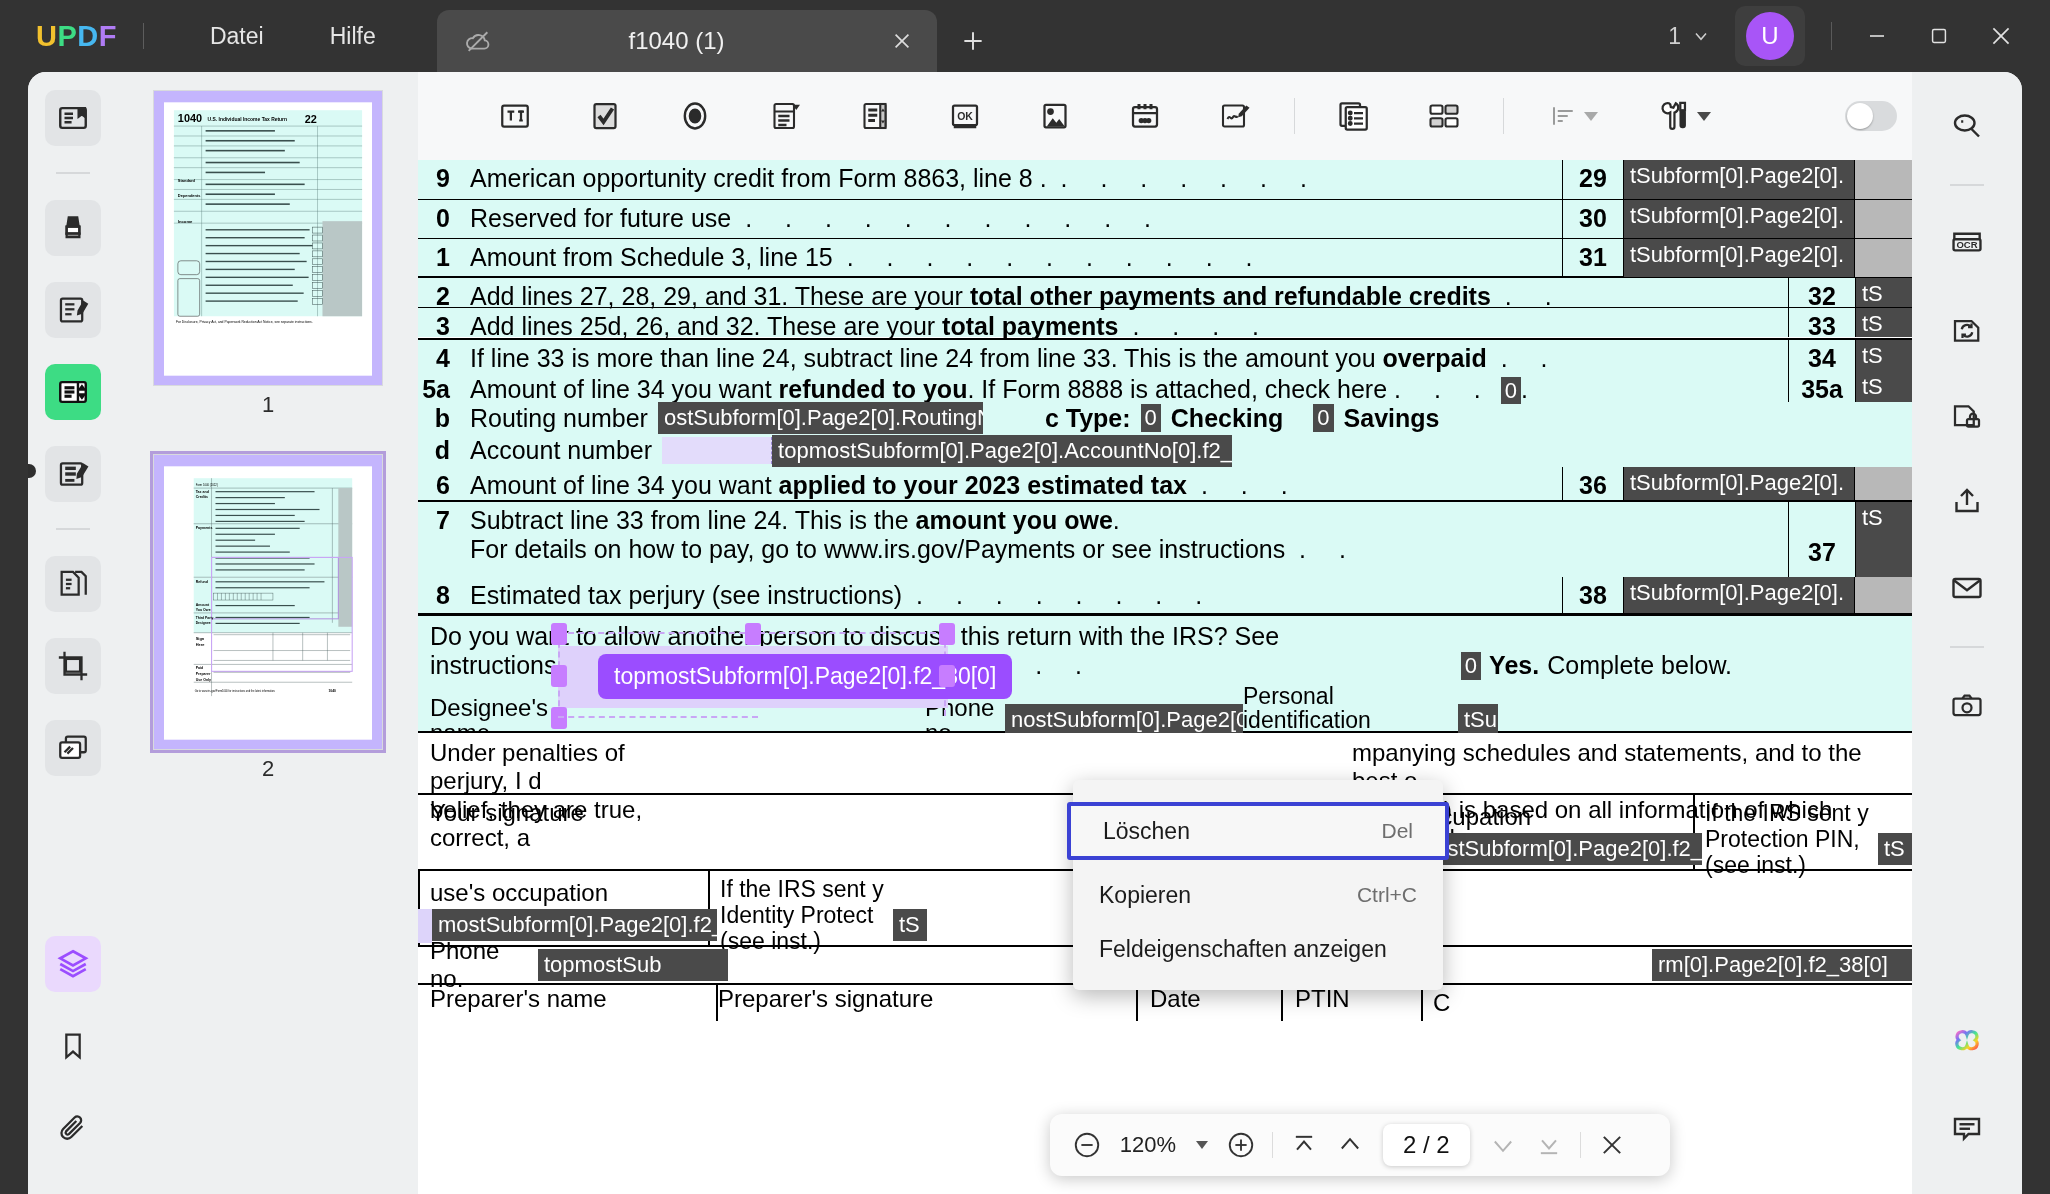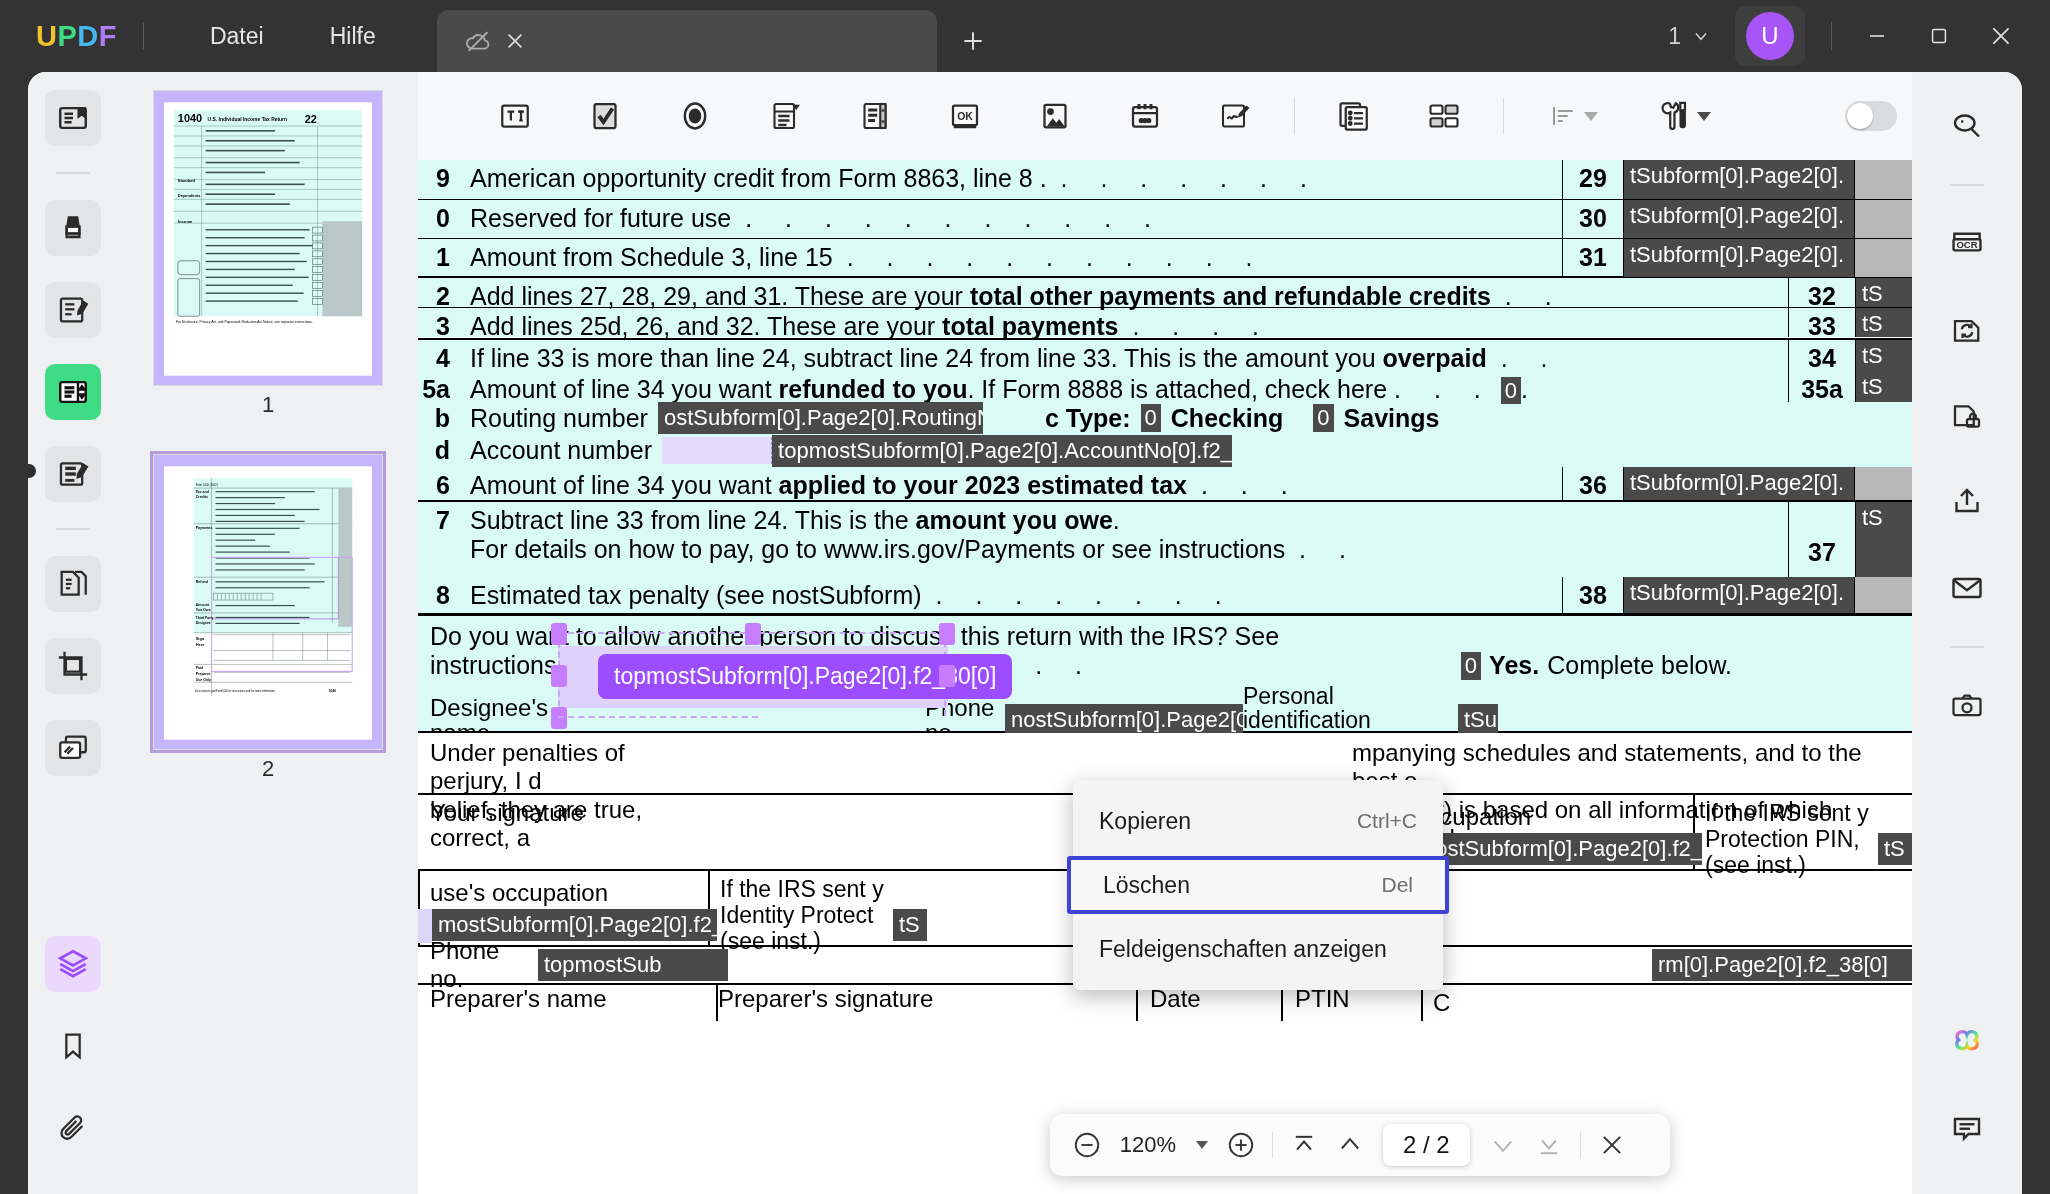--- a/index.html
+++ b/index.html
@@ -153,20 +153,21 @@
       <div class="menu-item">Hilfe</div>
     </div>
 
     <div id="tab">
       <span class="cloudoff">
         <svg width="28" height="28" viewBox="0 0 24 24" fill="none" stroke="#ccc" stroke-width="1.6">
           <path d="M6.5 18.5h11a3.5 3.5 0 0 0 .3-6.98A5.5 5.5 0 0 0 7.6 9.6 3.9 3.9 0 0 0 6.5 18.5z"></path>
           <line x1="4" y1="20.5" x2="20" y2="4.5"></line>
         </svg>
       </span>
+      <span class="tab-title">f1040 (1)</span>
       <span class="tab-close">
         <svg width="22" height="22" viewBox="0 0 24 24" stroke="#ddd" stroke-width="1.8">
           <line x1="5" y1="5" x2="19" y2="19"></line>
             <line x1="19" y1="5" x2="5" y2="19"></line>
         </svg>
       </span>
     </div>
     <div id="newtab">
       <svg width="26" height="26" viewBox="0 0 24 24" stroke="#e0e0e0" stroke-width="1.8">
         <line x1="12" y1="4" x2="12" y2="20"></line>
@@ -679,21 +680,21 @@
             <div class="f-num">7</div>
             <div class="f-txt">
               <div><span>Subtract line 33 from line 24. This is the </span><span class="b">amount you owe</span><span>.</span></div>
               <div><span>For details on how to pay, go to </span><span class="i">www.irs.gov/Payments</span><span> or see instructions</span>&nbsp;&nbsp;<span class="dots">. .</span></div>
             </div>
             <div class="f-box" style="width:68px;padding-top:36px">37</div>
             <div class="fld" style="width:56px">tS</div>
           </div>
           <div style="display:flex;height:38px;">
             <div class="f-num">8</div>
-            <div class="f-txt"><span>Estimated tax penalty (see nostSubform)</span>&nbsp;&nbsp;<span class="dots">. . . . . . . .</span></div>
+            <div class="f-txt"><span>Estimated tax perjury (see instructions)</span>&nbsp;&nbsp;<span class="dots">. . . . . . . .</span></div>
             <div class="f-box">38</div>
             <div class="fld" style="width:230px">tSubform[0].Page2[0].</div>
             <div style="width:58px;background:#b8b8b8;border-left:1px solid #000"></div>
           </div>
         </div>
 
         <div style="position:absolute;left:0;top:453px;right:0;height:120px;background:#dafaf5;border-top:3px solid #000;border-bottom:2px solid #000;padding:6px 0 0 12px">
           <div style="font-size:25px;padding-right:160px;text-align:justify">Do you want to allow another person to discuss this return with the IRS? See</div>
           <div style="font-size:25px;display:flex;align-items:flex-end;gap:0">
             <span>instructions</span>
@@ -786,27 +787,27 @@
           <div style="display:flex;height:38px;border-top:2px solid #000;align-items:center">
             <div style="width:300px;padding-left:12px;font-size:24px;border-right:2px solid #000;height:100%">Preparer's name</div>
             <div style="width:420px;font-size:24px;border-right:2px solid #000;height:100%">Preparer's signature</div>
             <div style="width:145px;padding-left:12px;font-size:24px;border-right:2px solid #000;height:100%">Date</div>
             <div style="width:140px;padding-left:12px;font-size:24px;border-right:2px solid #000;height:100%">PTIN</div>
             <div style="flex:1;padding-left:10px;font-size:24px">C</div>
           </div>
         </div>
 
         <div id="ctxmenu">
+          <div class="mi hl">
+            <span>Löschen</span>
+            <span class="sc">Del</span>
+          </div>
           <div class="mi">
             <span>Kopieren</span>
             <span class="sc">Ctrl+C</span>
-          </div>
-          <div class="mi hl">
-            <span>Löschen</span>
-            <span class="sc">Del</span>
           </div>
           <div class="mi">
             <span>Feldeigenschaften anzeigen</span>
           </div>
         </div>
 
         <div id="bottombar">
           <div class="bb">
             <svg width="30" height="30" viewBox="0 0 24 24" fill="none" stroke="#333" stroke-width="1.5">
                 <circle cx="12" cy="12" r="9"></circle>

